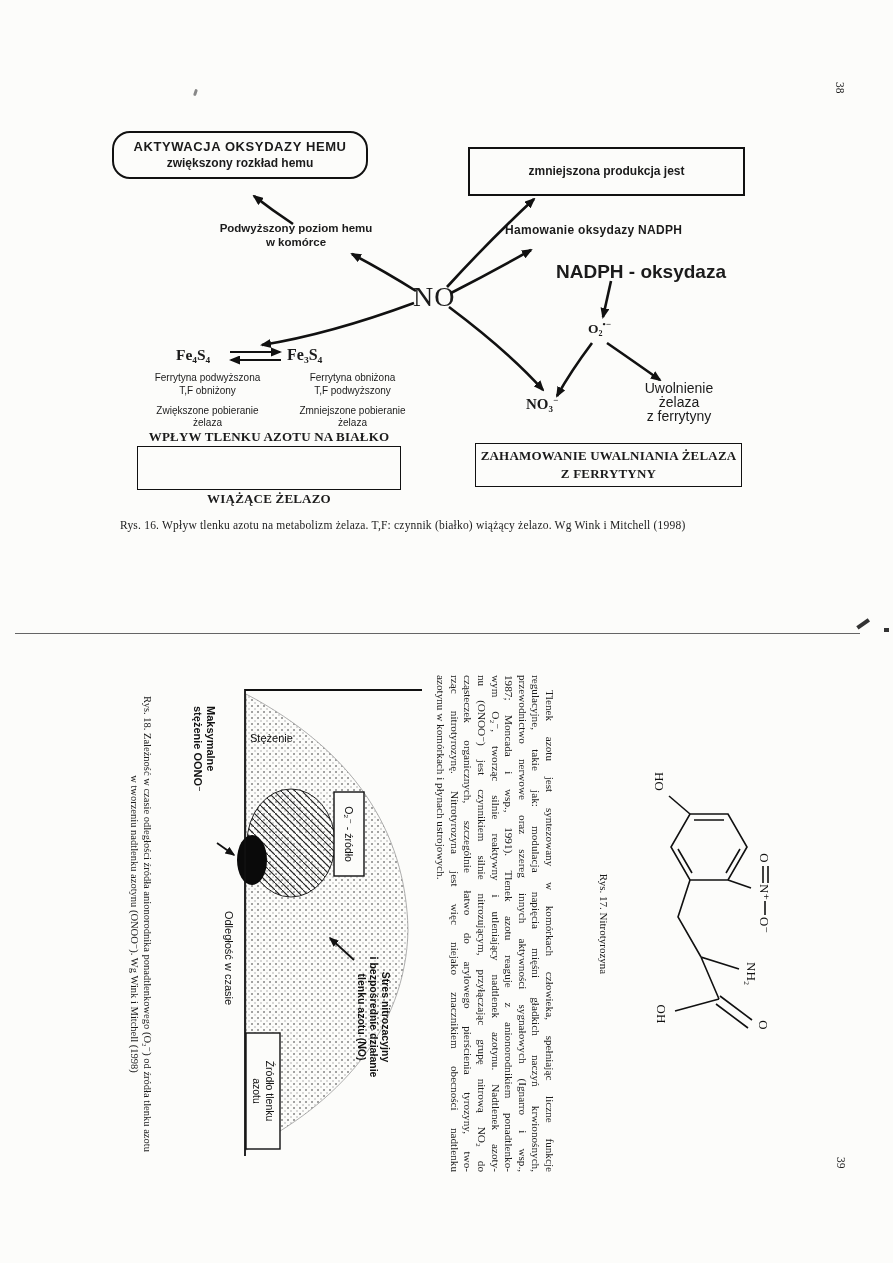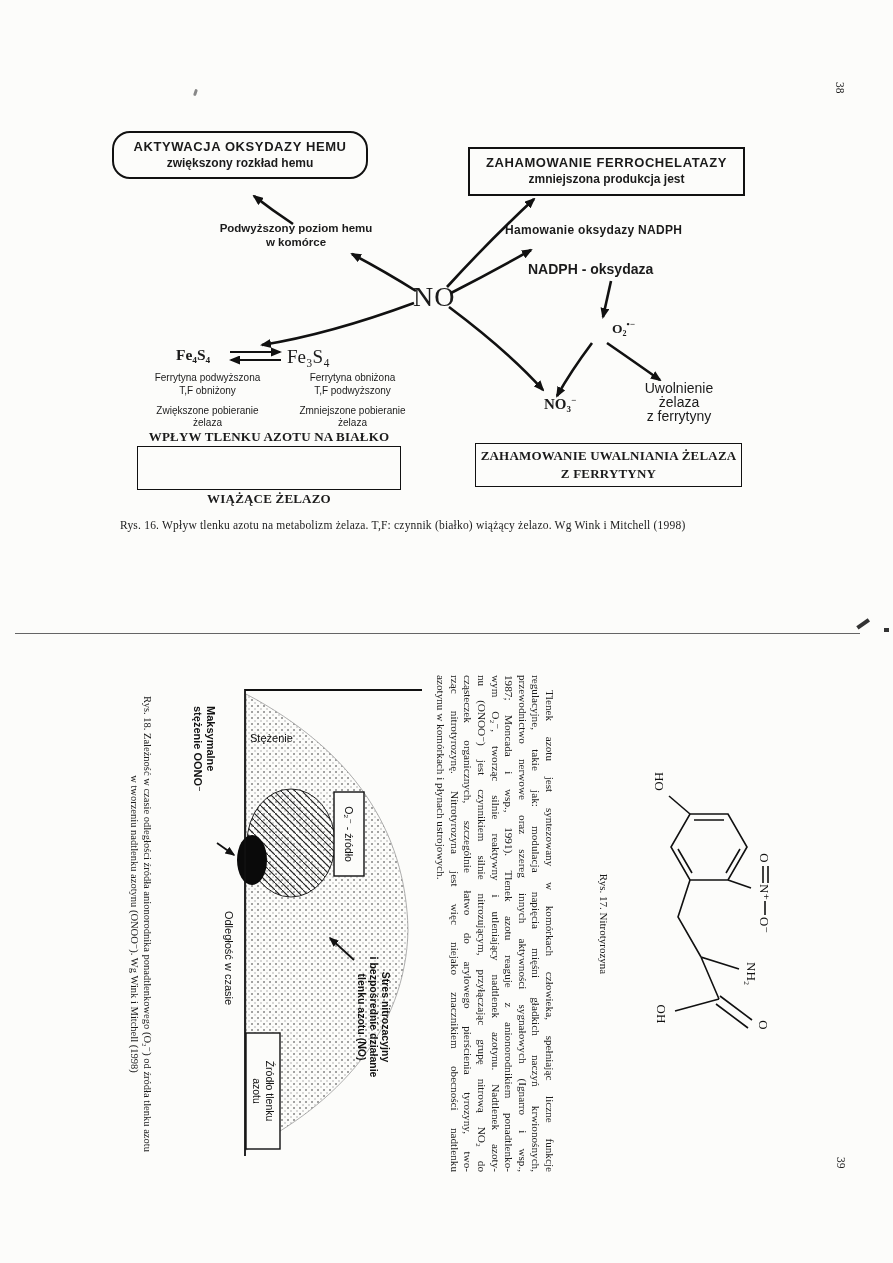--- a/index.html
+++ b/index.html
@@ -38,57 +38,56 @@
 <span class="abs" style="left:846px;top:82px;transform:rotate(90deg);transform-origin:0 0;font-size:11.5px;">38</span>
 
 <div class="abs" style="left:194px;top:89px;width:3px;height:7px;background:#888;border-radius:2px;transform:rotate(18deg);"></div>
 
 <div class="abs fbox" style="left:112px;top:131px;width:252px;height:44px;border-radius:18px;">
   <div class="l1">AKTYWACJA  OKSYDAZY  HEMU</div>
   <div class="l2">zwiększony rozkład hemu</div>
 </div>
 
 <div class="abs fbox" style="left:468px;top:147px;width:273px;height:45px;">
-  <div class="l1">ZAHAMOWANIE  FERROCHELATAZY</div>
   <div class="l2">zmniejszona produkcja jest</div>
 </div>
 
 <div class="abs lbl ctr" style="left:206px;top:221px;width:180px;font-size:11.5px;font-weight:600;line-height:14px;">
   <div>Podwyższony poziom hemu</div>
   <div>w komórce</div>
 </div>
 
 <div class="abs lbl" style="left:505px;top:223px;font-size:12px;font-weight:600;letter-spacing:.3px;">Hamowanie oksydazy NADPH</div>
 
-<div class="abs lbl" style="left:528px;top:261px;font-size:14px;font-weight:600;">NADPH - oksydaza</div>
+<div class="abs lbl" style="left:556px;top:261px;font-size:19px;font-weight:600;">NADPH - oksydaza</div>
 
 <div class="abs" style="left:413px;top:281px;font-size:28px;letter-spacing:1px;">NO</div>
 
-<div class="abs" style="left:612px;top:319px;font-size:13.5px;font-weight:bold;">
+<div class="abs" style="left:588px;top:319px;font-size:13.5px;font-weight:bold;">
   <span>O₂</span><sup>•−</sup>
 </div>
 
 <div class="abs" style="left:176px;top:346px;font-size:15.5px;font-weight:bold;">Fe₄S₄</div>
-<div class="abs" style="left:287px;top:346px;font-size:19px;font-weight:normal;">Fe₃S₄</div>
+<div class="abs" style="left:287px;top:346px;font-size:16px;font-weight:bold;">Fe₃S₄</div>
 
 <div class="abs lbl small" style="left:140px;top:372px;width:135px;">
   <div>Ferrytyna podwyższona</div>
   <div>T,F obniżony</div>
   <div style="margin-top:7px;">Zwiększone pobieranie</div>
   <div>żelaza</div>
 </div>
 
 <div class="abs lbl small" style="left:285px;top:372px;width:135px;">
   <div>Ferrytyna obniżona</div>
   <div>T,F podwyższony</div>
   <div style="margin-top:7px;">Zmniejszone pobieranie</div>
   <div>żelaza</div>
 </div>
 
-<div class="abs" style="left:526px;top:395px;font-size:15px;font-weight:bold;margin-left:18px;">
+<div class="abs" style="left:526px;top:395px;font-size:15px;font-weight:bold;">
   <span>NO₃</span><sup>−</sup>
 </div>
 
 <div class="abs lbl ctr" style="left:624px;top:381px;width:110px;font-size:14px;line-height:14px;">
   <div>Uwolnienie żelaza</div>
   <div>z ferrytyny</div>
 </div>
 
 <div class="abs serifbox" style="left:137px;top:446px;width:262px;height:42px;gap:44px;">
   <div>WPŁYW TLENKU AZOTU NA BIAŁKO</div>

